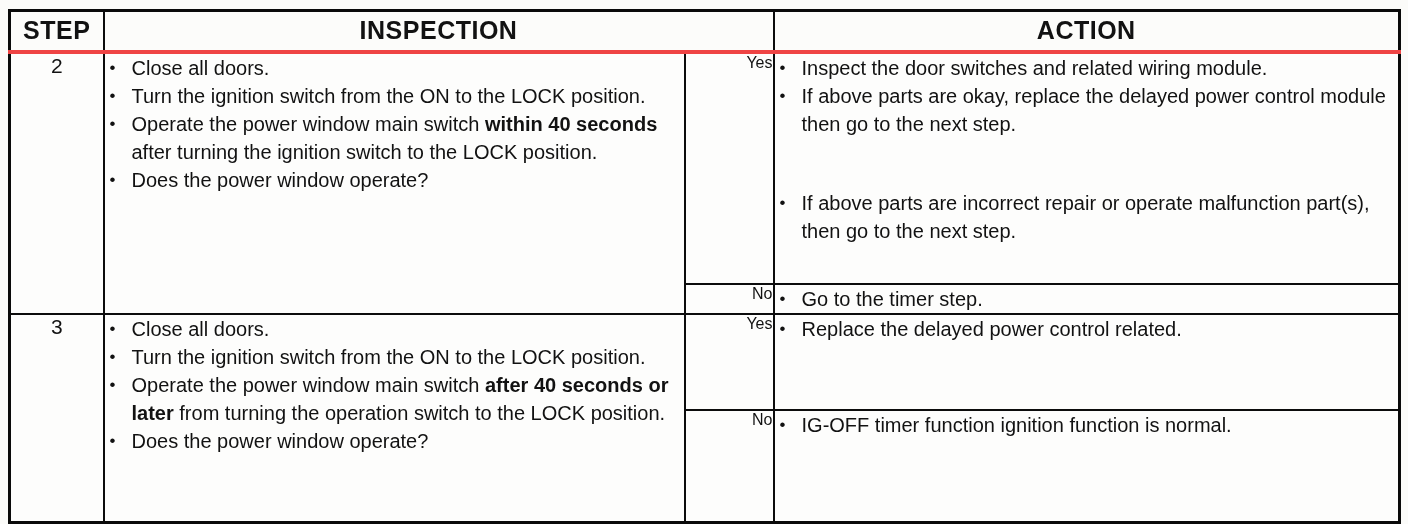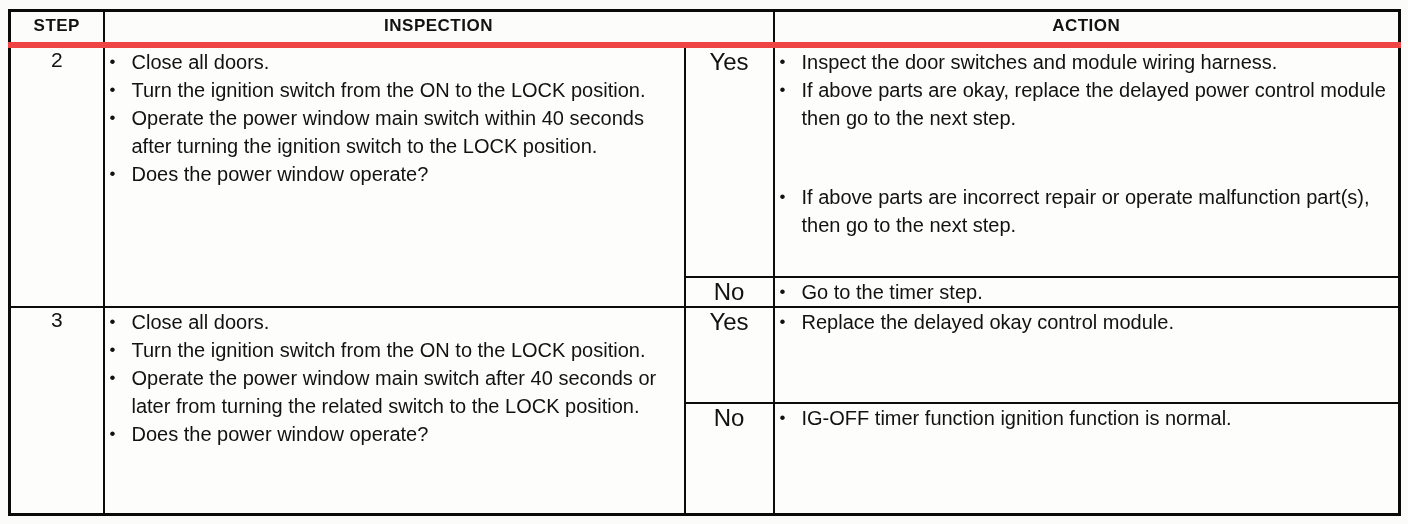--- a/index.html
+++ b/index.html
@@ -23,61 +23,61 @@
     background: #fdfdfc;
   }
   table.trouble th, table.trouble td {
     border: 2px solid #0c0c0c;
     vertical-align: top;
     padding: 0;
     box-sizing: border-box;
   }
   table.trouble { border: 3px solid #0a0a0a; }
   tr.hdr th {
-    border-bottom: 6px solid #ef4444;
-    font-size: 17px;
+    border-bottom: 4px solid #ef4444;
+    font-size: 25px;
     font-weight: bold;
     text-align: center;
     padding: 4px 2px 5px 2px;
     letter-spacing: 0.5px;
     background: #fcfcfa;
   }
   col.c-step { width: 94px; }
   col.c-insp { width: 581px; }
   col.c-yn   { width: 89px; }
   col.c-act  { width: 626px; }
 
   td.step {
     text-align: center;
     font-size: 21px;
     padding-top: 6px;
     font-weight: normal;
   }
   td.yn {
-    text-align: center;
-    font-size: 24px;
+    text-align: right;
+    font-size: 16px;
     padding-top: 7px;
   }
   td.content { padding: 7px 10px 4px 14px; }
 
   .li {
     display: flex;
     align-items: flex-start;
     font-size: 20px;
     line-height: 28px;
   }
   .li .bullet {
     flex: 0 0 22px;
     text-align: left;
     padding-left: 5px;
     font-size: 17px;
     line-height: 28px;
   }
   .li .txt { flex: 1 1 auto; }
-  .li .txt b { font-weight: normal; margin-top: 24px; }
+  .li .txt b { font-weight: bold; margin-top: 24px; }
   .li.gap-above { margin-top: 51px; }
 
   
   tr.r2-yes  { height: 232px; }
   tr.r2-no   { height: 28px;  }
   tr.r3-yes  { height: 96px;  }
   tr.r3-no   { height: 112px; }
   tr.hdr     { height: 34px;  }
 </style>
 </head>
@@ -116,21 +116,21 @@
         </div>
         <div class="li">
           <span class="bullet">•</span>
           <span class="txt"><span>Does the power window operate?</span><b></b><span></span></span>
         </div>
       </td>
       <td class="yn">Yes</td>
       <td class="content">
         <div class="li">
           <span class="bullet">•</span>
-          <span class="txt"><span>Inspect the door switches and module wiring harness.</span><b></b><span></span></span>
+          <span class="txt"><span>Inspect the door switches and related wiring module.</span><b></b><span></span></span>
         </div>
         <div class="li">
           <span class="bullet">•</span>
           <span class="txt"><span>If above parts are okay, replace the delayed power control module then go to the next step.</span><b></b><span></span></span>
         </div>
         <div class="li gap-above">
           <span class="bullet">•</span>
           <span class="txt"><span>If above parts are incorrect repair or operate malfunction part(s), then go to the next step.</span><b></b><span></span></span>
         </div>
       </td>
@@ -152,32 +152,32 @@
         <div class="li">
           <span class="bullet">•</span>
           <span class="txt"><span>Close all doors.</span><b></b><span></span></span>
         </div>
         <div class="li">
           <span class="bullet">•</span>
           <span class="txt"><span>Turn the ignition switch from the ON to the LOCK position.</span><b></b><span></span></span>
         </div>
         <div class="li">
           <span class="bullet">•</span>
-          <span class="txt"><span>Operate the power window main switch </span><b>after 40 seconds or later</b><span> from turning the related switch to the LOCK position.</span></span>
+          <span class="txt"><span>Operate the power window main switch </span><b>after 40 seconds or later</b><span> from turning the operation switch to the LOCK position.</span></span>
         </div>
         <div class="li">
           <span class="bullet">•</span>
           <span class="txt"><span>Does the power window operate?</span><b></b><span></span></span>
         </div>
       </td>
       <td class="yn">Yes</td>
       <td class="content">
         <div class="li">
           <span class="bullet">•</span>
-          <span class="txt"><span>Replace the delayed okay control module.</span><b></b><span></span></span>
+          <span class="txt"><span>Replace the delayed power control related.</span><b></b><span></span></span>
         </div>
       </td>
     </tr>
 
     <tr class="r3-no">
       <td class="yn">No</td>
       <td class="content">
         <div class="li">
           <span class="bullet">•</span>
           <span class="txt"><span>IG-OFF timer function ignition function is normal.</span><b></b><span></span></span>

